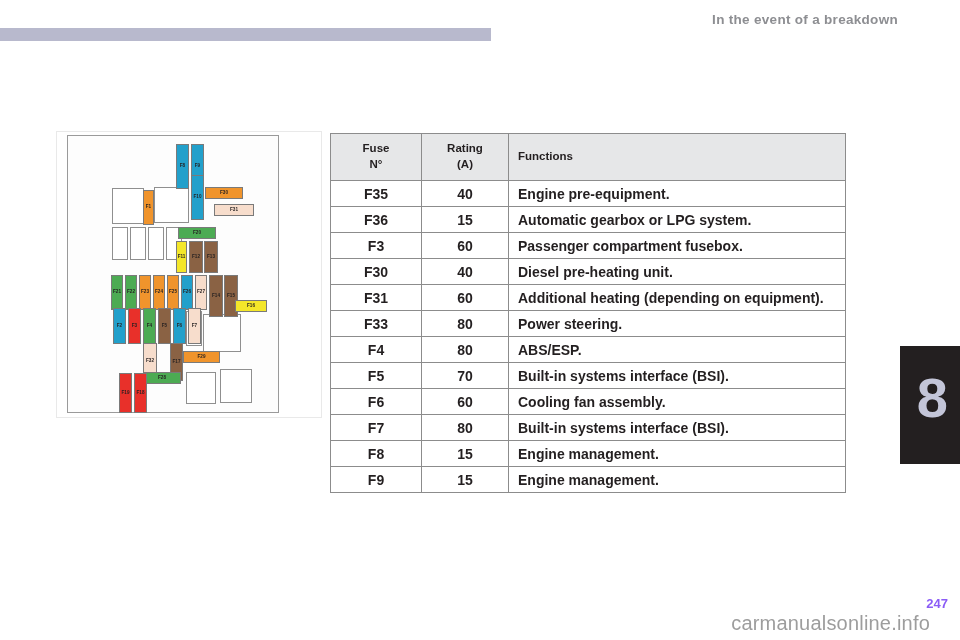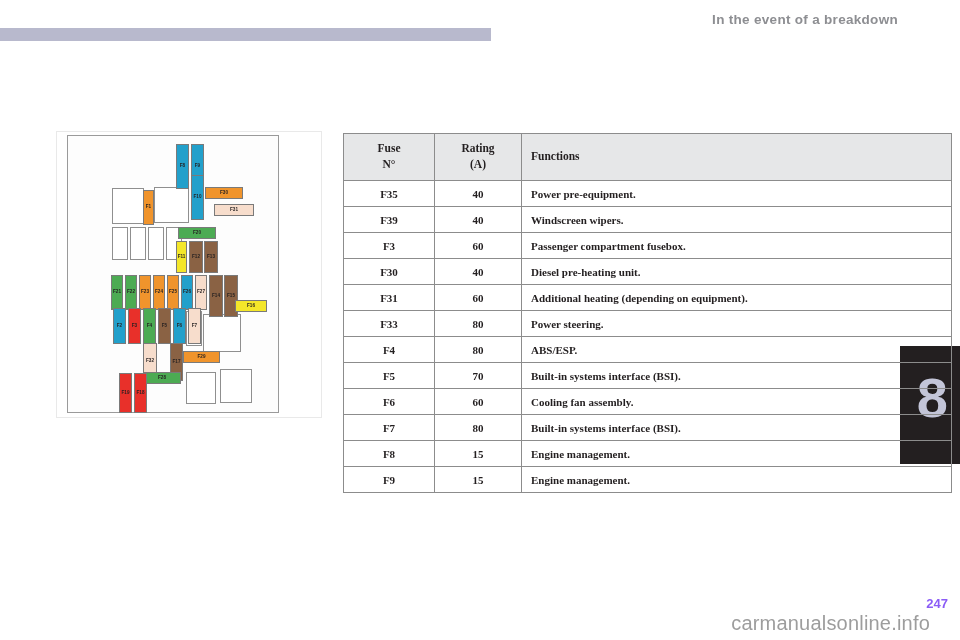--- a/index.html
+++ b/index.html
@@ -20,25 +20,25 @@
   #fusebox-figure{position:absolute;left:56px;top:131px;width:264px;height:285px;
                   background:#ffffff;border:1px solid #e9e9e9;}
   #fusebox-shape{position:absolute;left:10px;top:3px;width:210px;height:276px;
                  background:#fdfdfd;border:1.5px solid #9a9a9a;}
   .fuse{position:absolute;border:1px solid #7a7a7a;box-sizing:border-box;
         font-size:4.6px;font-weight:bold;color:#231f20;display:flex;
         align-items:center;justify-content:center;line-height:1;}
   .slot{position:absolute;border:1.4px solid #8f8f8f;background:#ffffff;box-sizing:border-box;}
 
   
-  #fuse-table{position:absolute;left:343px;top:133px;width:609px;border-collapse:collapse;font-family:Liberation Serif, serif;}
+  #fuse-table{position:absolute;left:330px;top:133px;width:516px;border-collapse:collapse;}
   #fuse-table td,#fuse-table th{border:1.4px solid #8c8c8c;padding:0;}
   #fuse-table thead th{background:#e6e7e8;height:46px;font-size:11.5px;font-weight:bold;
                        color:#231f20;text-align:center;line-height:1.35;}
-  #fuse-table tbody td{height:25px;font-size:11px;font-weight:bold;color:#231f20;}
+  #fuse-table tbody td{height:25px;font-size:14px;font-weight:bold;color:#231f20;}
   .col-fuse{width:90px;text-align:center;}
   .col-rating{width:86px;text-align:center;}
   .col-func{text-align:left;padding-left:9px !important;}
 
   
   #page-number{position:absolute;right:12px;bottom:29px;font-size:13px;font-weight:bold;color:#8b5cf6;margin-top:44px;}
   #watermark{position:absolute;right:30px;bottom:5px;font-size:20px;color:#9d9d9d;letter-spacing:.2px;}
 </style>
 </head>
 <body>
@@ -107,26 +107,26 @@
         <div>Rating</div>
         <div>(A)</div>
       </th>
       <th class="col-func" style="text-align:left">Functions</th>
     </tr>
   </thead>
   <tbody id="fuse-table-body">
       <tr>
         <td class="col-fuse">F35</td>
         <td class="col-rating">40</td>
-        <td class="col-func">Power pre-equipment.</td>
+        <td class="col-func">Engine pre-equipment.</td>
       </tr>
       <tr>
-        <td class="col-fuse">F39</td>
-        <td class="col-rating">40</td>
-        <td class="col-func">Windscreen wipers.</td>
+        <td class="col-fuse">F36</td>
+        <td class="col-rating">15</td>
+        <td class="col-func">Automatic gearbox or LPG system.</td>
       </tr>
       <tr>
         <td class="col-fuse">F3</td>
         <td class="col-rating">60</td>
         <td class="col-func">Passenger compartment fusebox.</td>
       </tr>
       <tr>
         <td class="col-fuse">F30</td>
         <td class="col-rating">40</td>
         <td class="col-func">Diesel pre-heating unit.</td>

